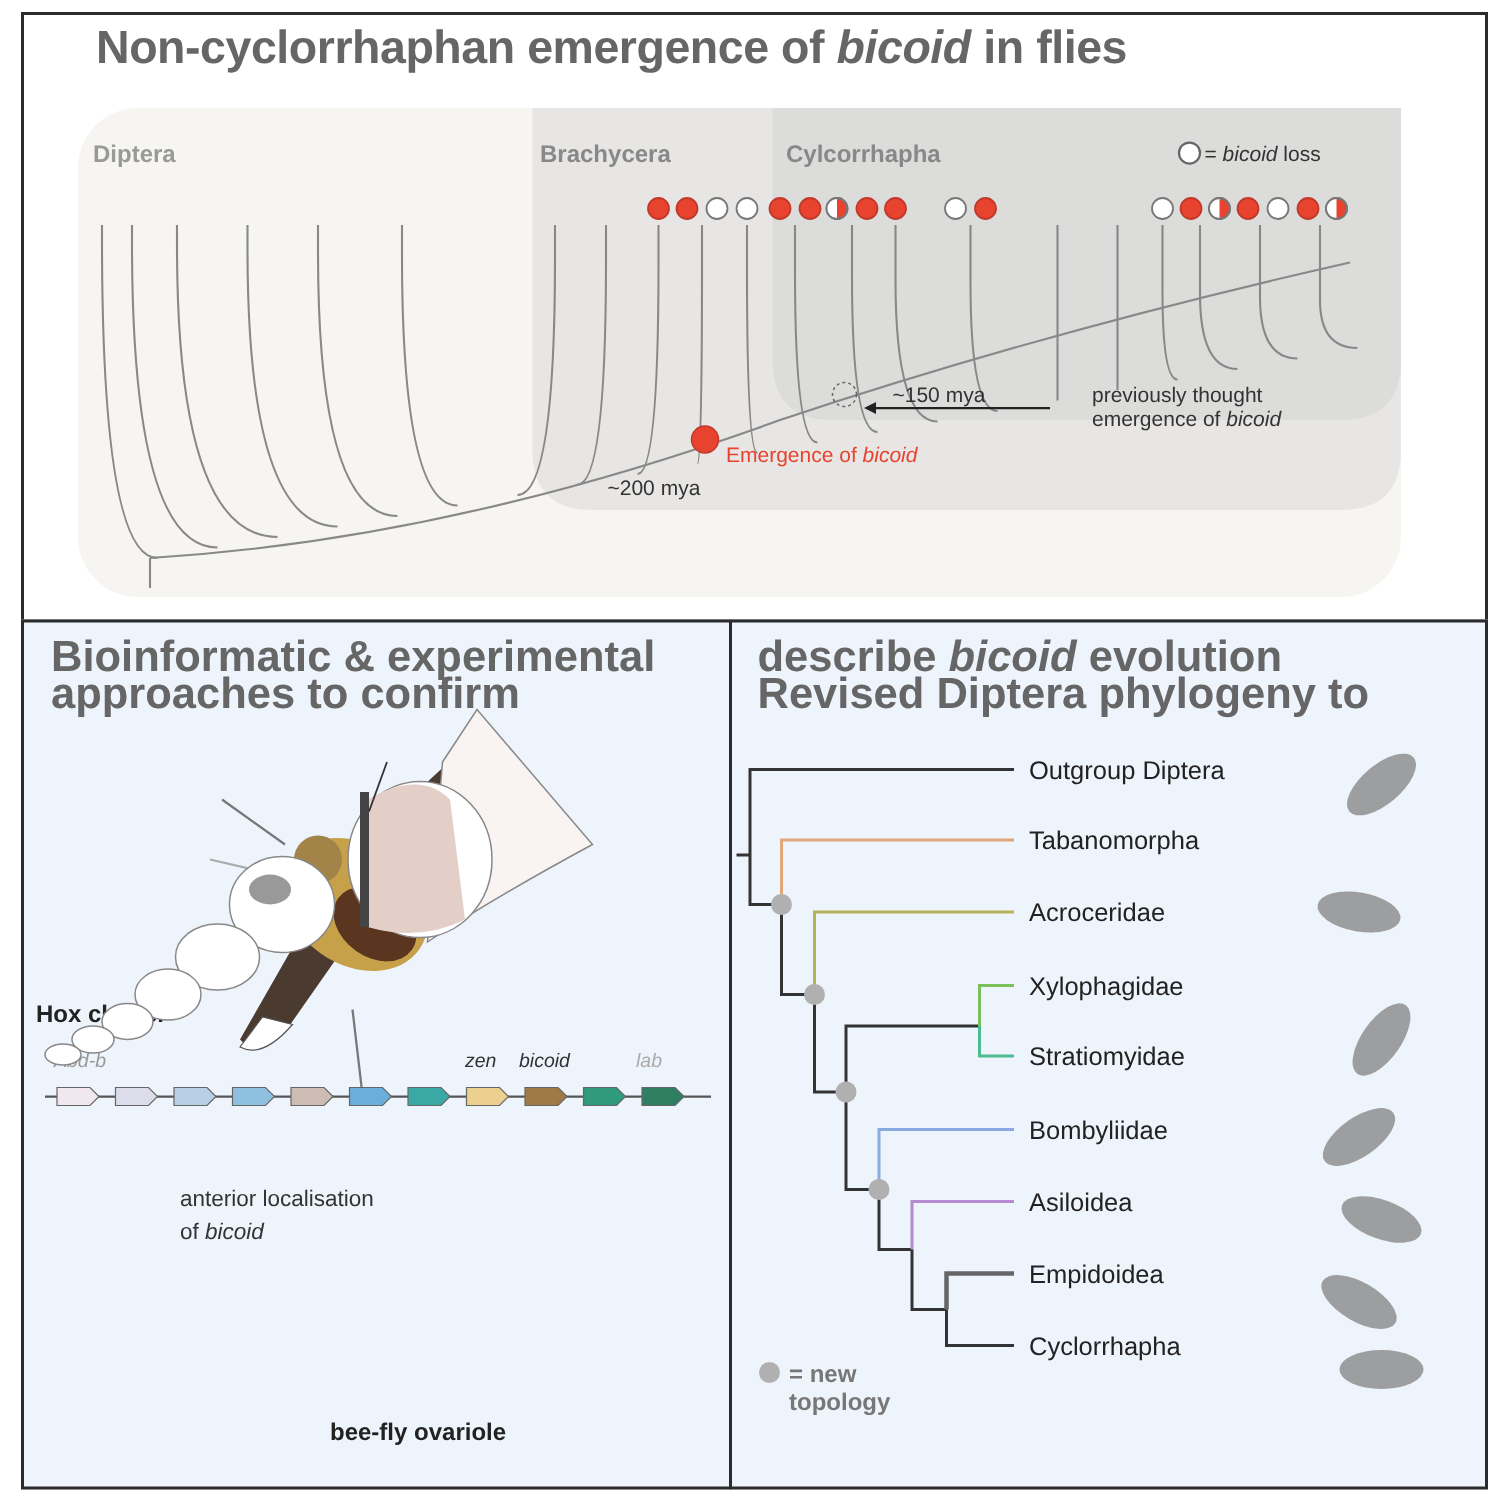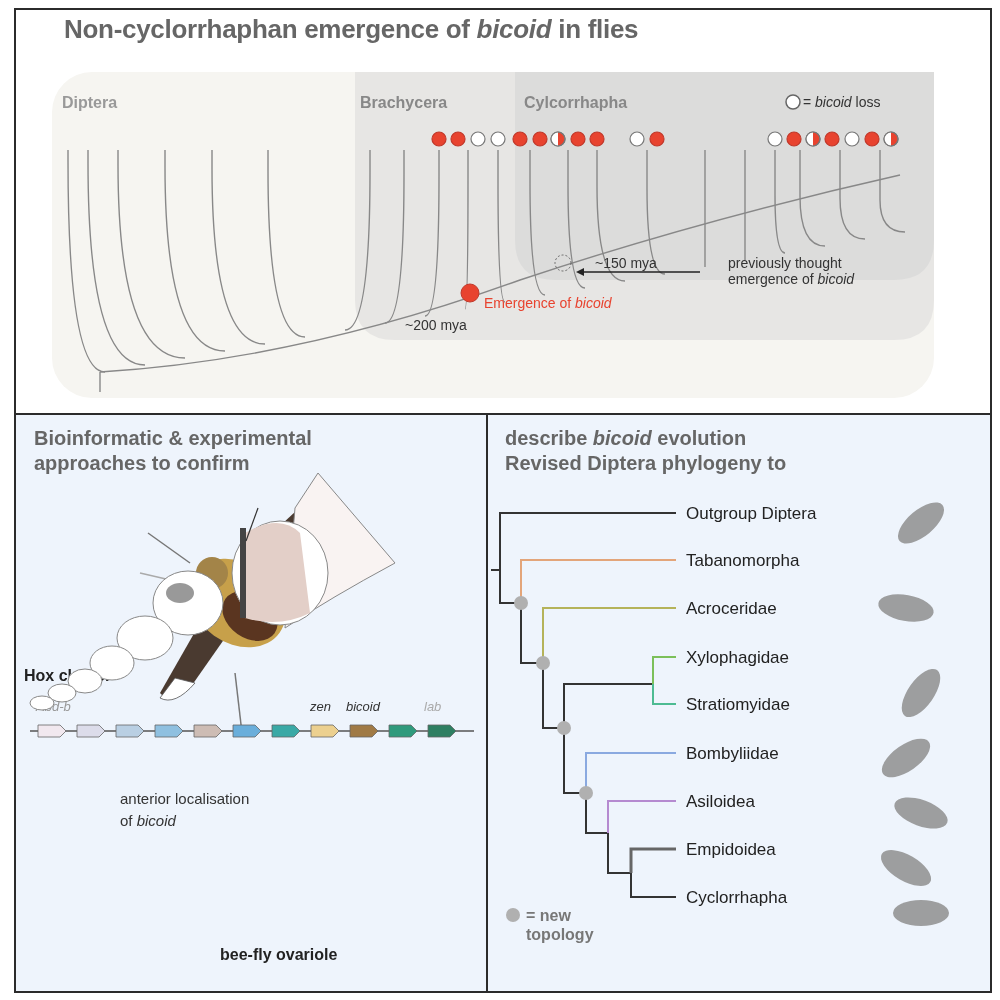--- a/index.html
+++ b/index.html
@@ -3,22 +3,22 @@
 <meta charset="utf-8">
 <style>
   html, body { margin: 0; padding: 0; background: #ffffff; }
   body { width: 1000px; height: 1000px; position: relative; overflow: hidden;
          font-family: "Liberation Sans", sans-serif; }
   .frame { position: absolute; border: 2px solid #2b2b2b; box-sizing: border-box; }
   #panel-top { left: 14px; top: 8px; width: 978px; height: 407px; background: #fff; }
   #panel-bl { left: 14px; top: 413px; width: 474px; height: 580px; background: #eef4fc; }
   #panel-br { left: 486px; top: 413px; width: 506px; height: 580px; background: #eef4fc; }
   .title { position: absolute; font-weight: bold; color: #666; margin: 0; }
-  #main-title { left: 64px; top: 14px; font-size: 26px; letter-spacing: -0.3px; }
-  .sub-title { font-size: 20px; line-height: 25px; }
+  #main-title { left: 64px; top: 14px; font-size: 31px; letter-spacing: -0.3px; }
+  .sub-title { font-size: 29px; line-height: 25px; }
   #bl-title { left: 34px; top: 426px; width: 420px; }
   #br-title { left: 505px; top: 426px; width: 450px; }
   i { font-style: italic; }
   svg { position: absolute; overflow: visible; }
   .lbl { font-family: "Liberation Sans", sans-serif; }
 </style>
 </head>
 <body>
 
 <div class="frame" id="panel-top"></div>

